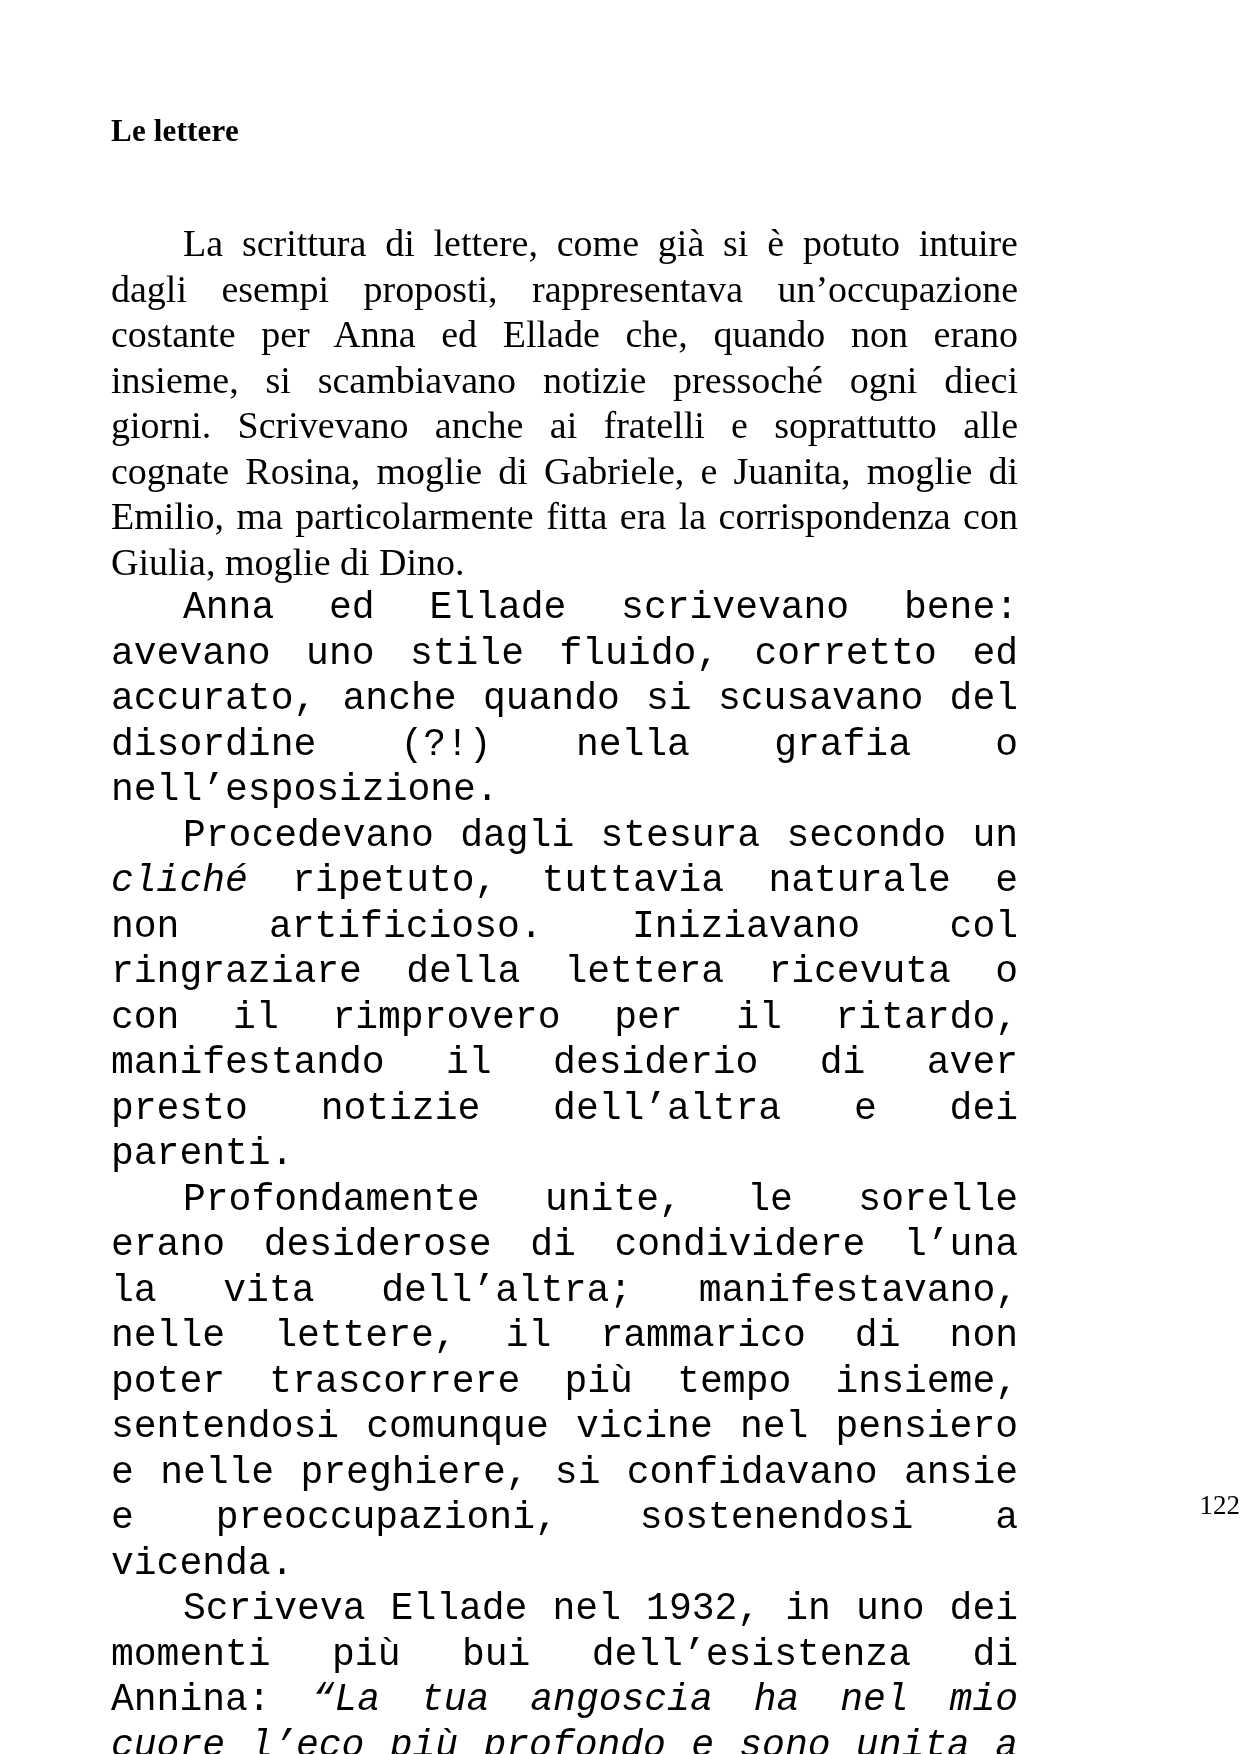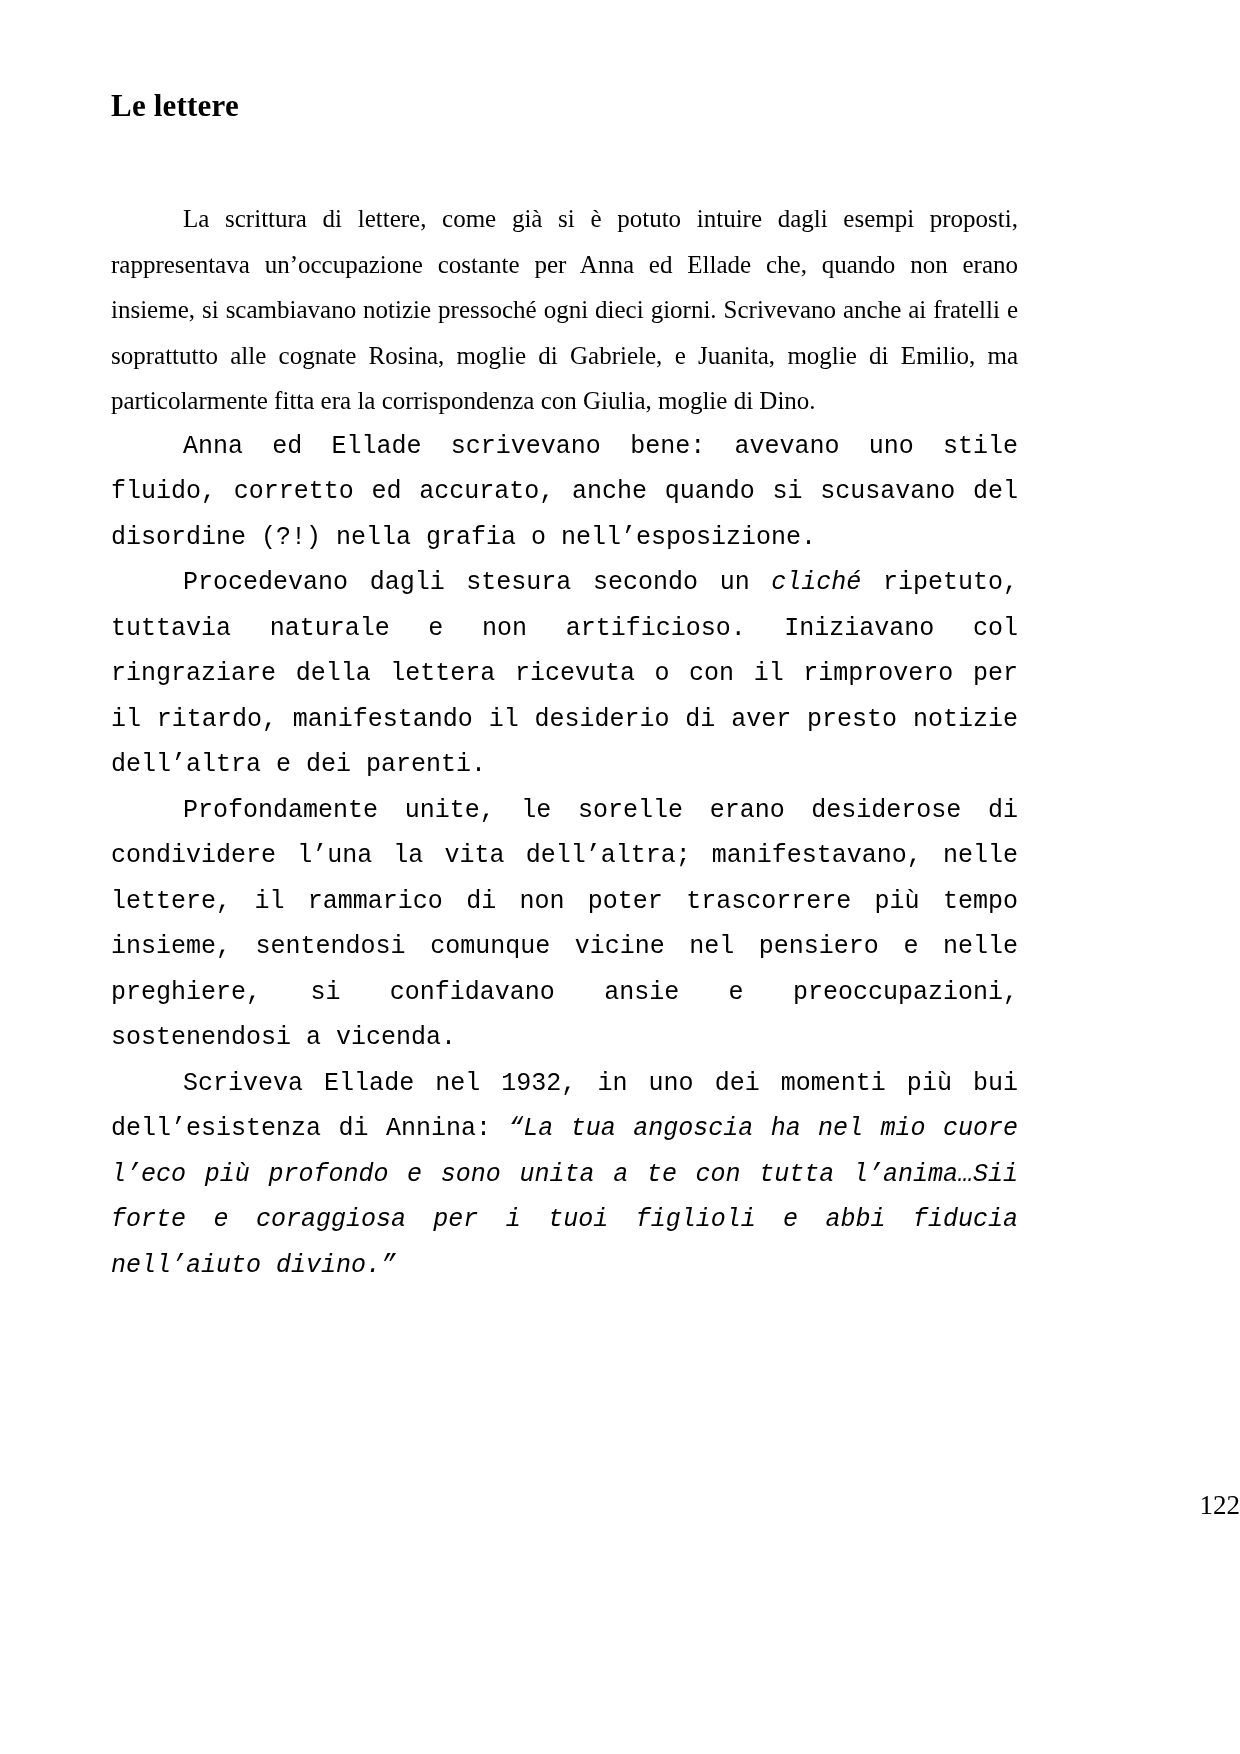--- a/index.html
+++ b/index.html
@@ -12,37 +12,37 @@
     height: 1754px;
     font-family: "Liberation Serif", "DejaVu Serif", serif;
     color: #000000;
     position: relative;
     overflow: hidden;
   }
   .page {
     box-sizing: border-box;
     width: 1240px;
     height: 1754px;
-    padding: 87px 222px 0 111px;
+    padding: 112px 222px 0 111px;
     position: relative;
     background: #ffffff;
   }
   .page-title {
     font-size: 31px;
     font-weight: bold;
     line-height: 1.2;
     margin: 0 0 0 0;
     letter-spacing: 0.2px;
   }
   .body-block {
     margin-top: 72px;
   }
   p.para {
     margin: 0 0 0 0;
-    font-size: 25px;
+    font-size: 38px;
     line-height: 45.5px;
     text-align: justify;
     text-indent: 72px;
     text-justify: inter-word;
     hyphens: none;
   }
   p.para + p.para {
     margin-top: 0px;
     font-family: Liberation Mono, monospace;
   }

